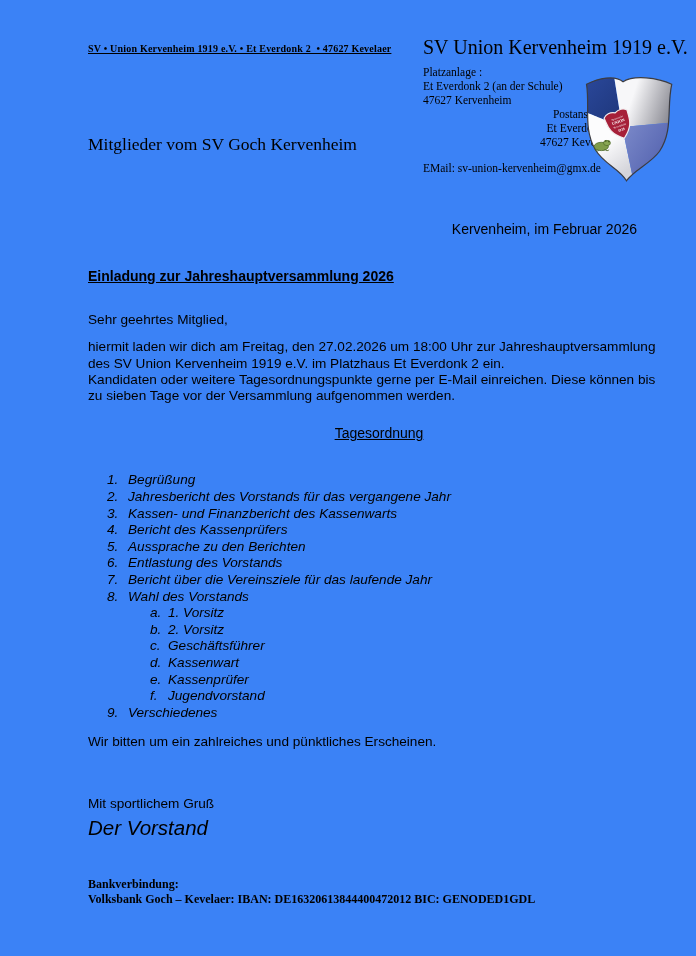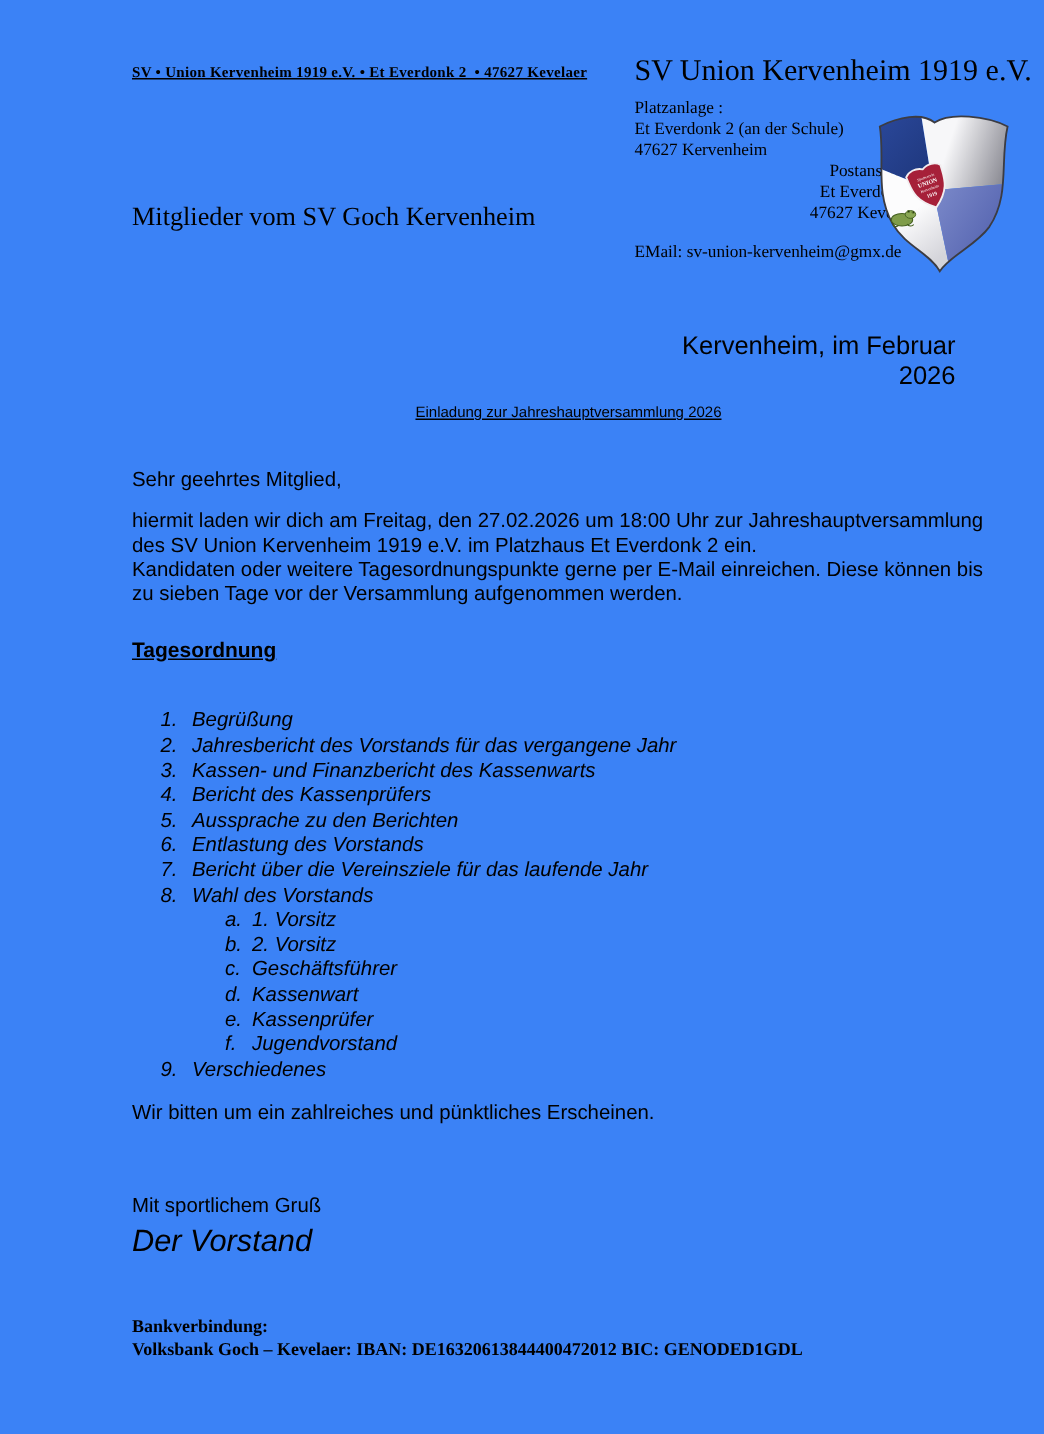--- a/index.html
+++ b/index.html
@@ -22,32 +22,32 @@
 
   .right-head { left:423px; top:36px; width:190px; }
   .club-name { font-size:20px; white-space:nowrap; margin:0 0 6px 0; }
   .addr { font-size:11.5px; line-height:14px; }
   .addr-venue { }
   .addr-postal { margin-bottom:13px;text-align:right; }
   .email-line { font-size:11.5px; }
 
   .crest { left:576px; top:73px; }
 
-  .dateline { top:221px; left:450px; width:187px; text-align:right; font-size:17px; }
+  .dateline { top:221px; left:450px; width:187px; text-align:right; font-size:14px; }
 
   .main { left:88px; top:268px; width:582px; font-size:13.6px; line-height:16.2px; }
   .subject {
-    text-align:center; font-weight:normal; font-size:10px;
+    font-weight:bold; font-size:14px;
     text-decoration:underline; margin:0 0 28px 0;
   }
   .salutation { margin:0 0 11px 0; }
   .par-block { margin:0 0 21px 0; }
   .par-block span { display:block; }
   .agenda-title {
-    font-weight:bold; font-size:14px;
+    text-align:center; font-weight:normal; font-size:14px;
     text-decoration:underline; margin:0 0 31px 0;
   }
   .agenda { font-style:italic; }
   .agenda-item { display:flex; line-height:16.6px; }
   .agenda-item .num { flex:0 0 auto; }
   .lvl1 { padding-left:19px; }
   .lvl1 .num { width:21px; }
   .lvl2 { padding-left:62px; }
   .lvl2 .num { width:18px; }
   .closing { margin-top:13px; }

